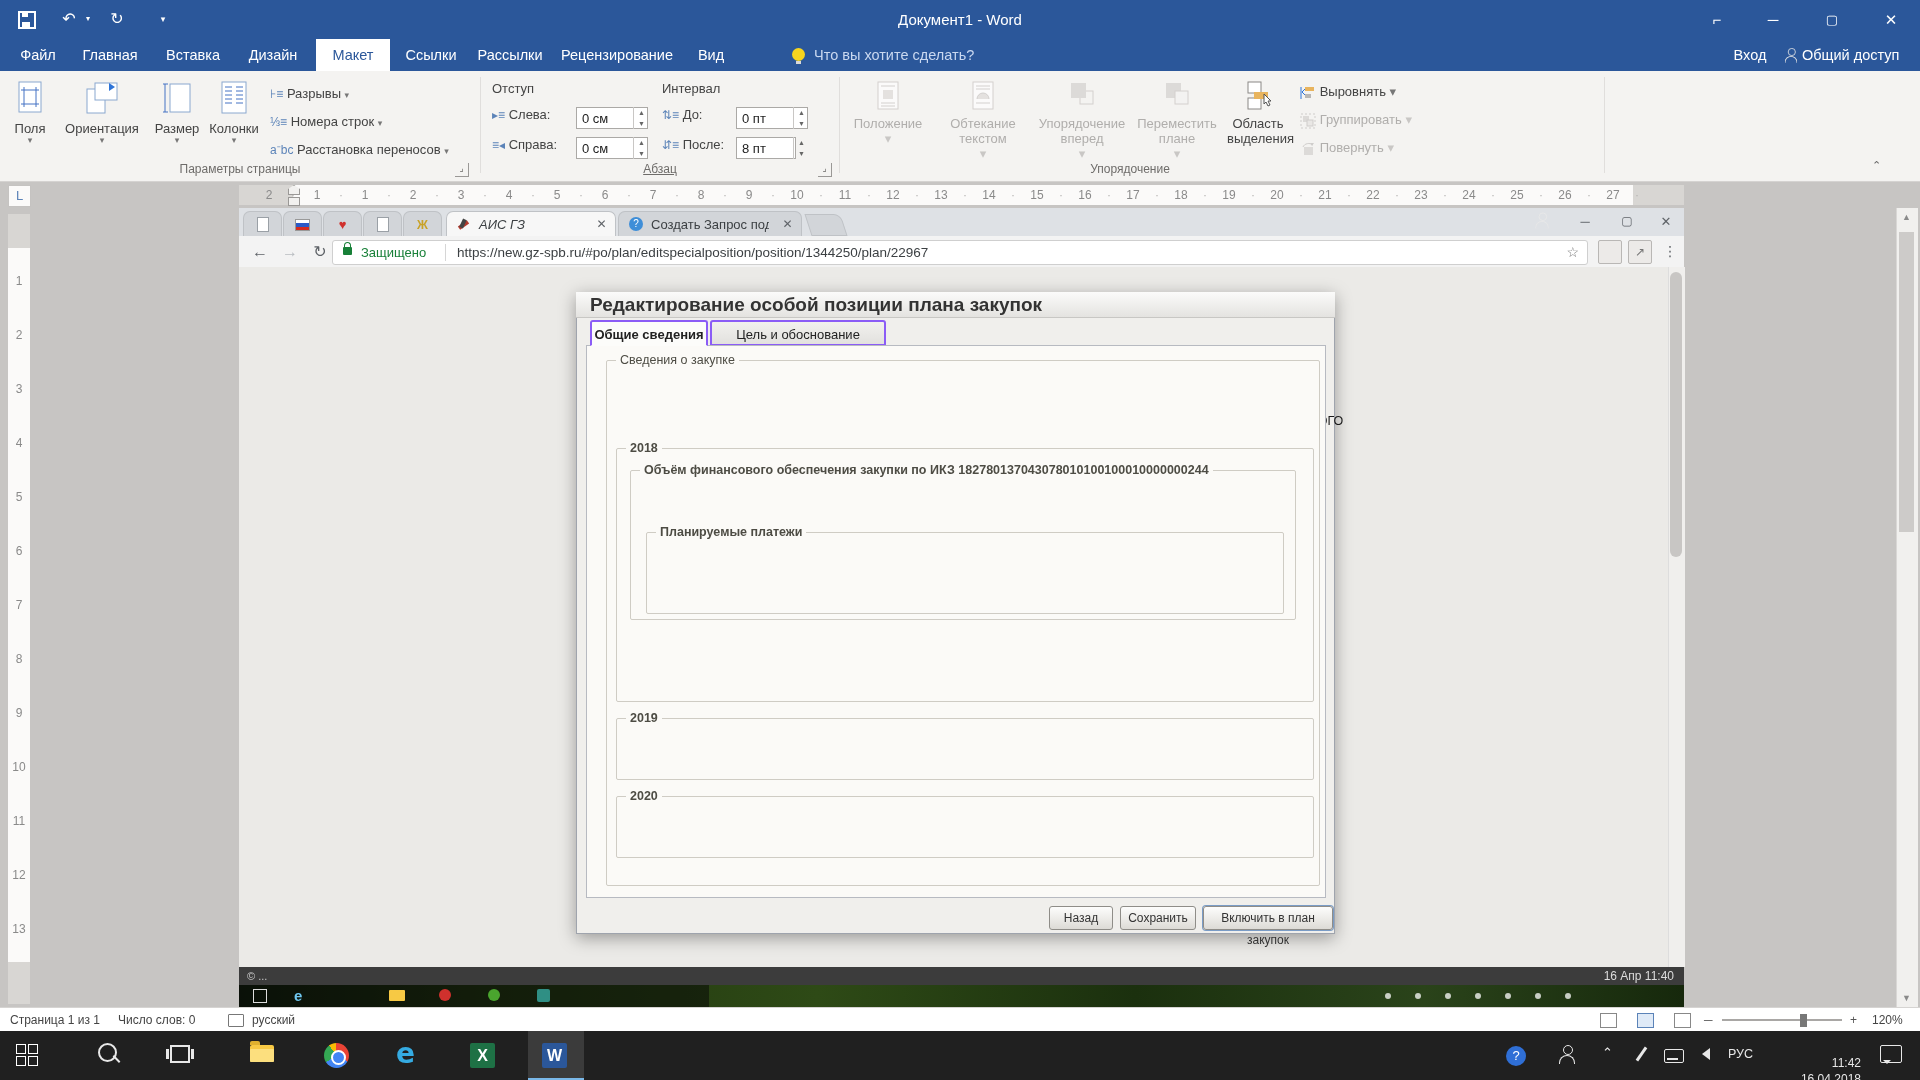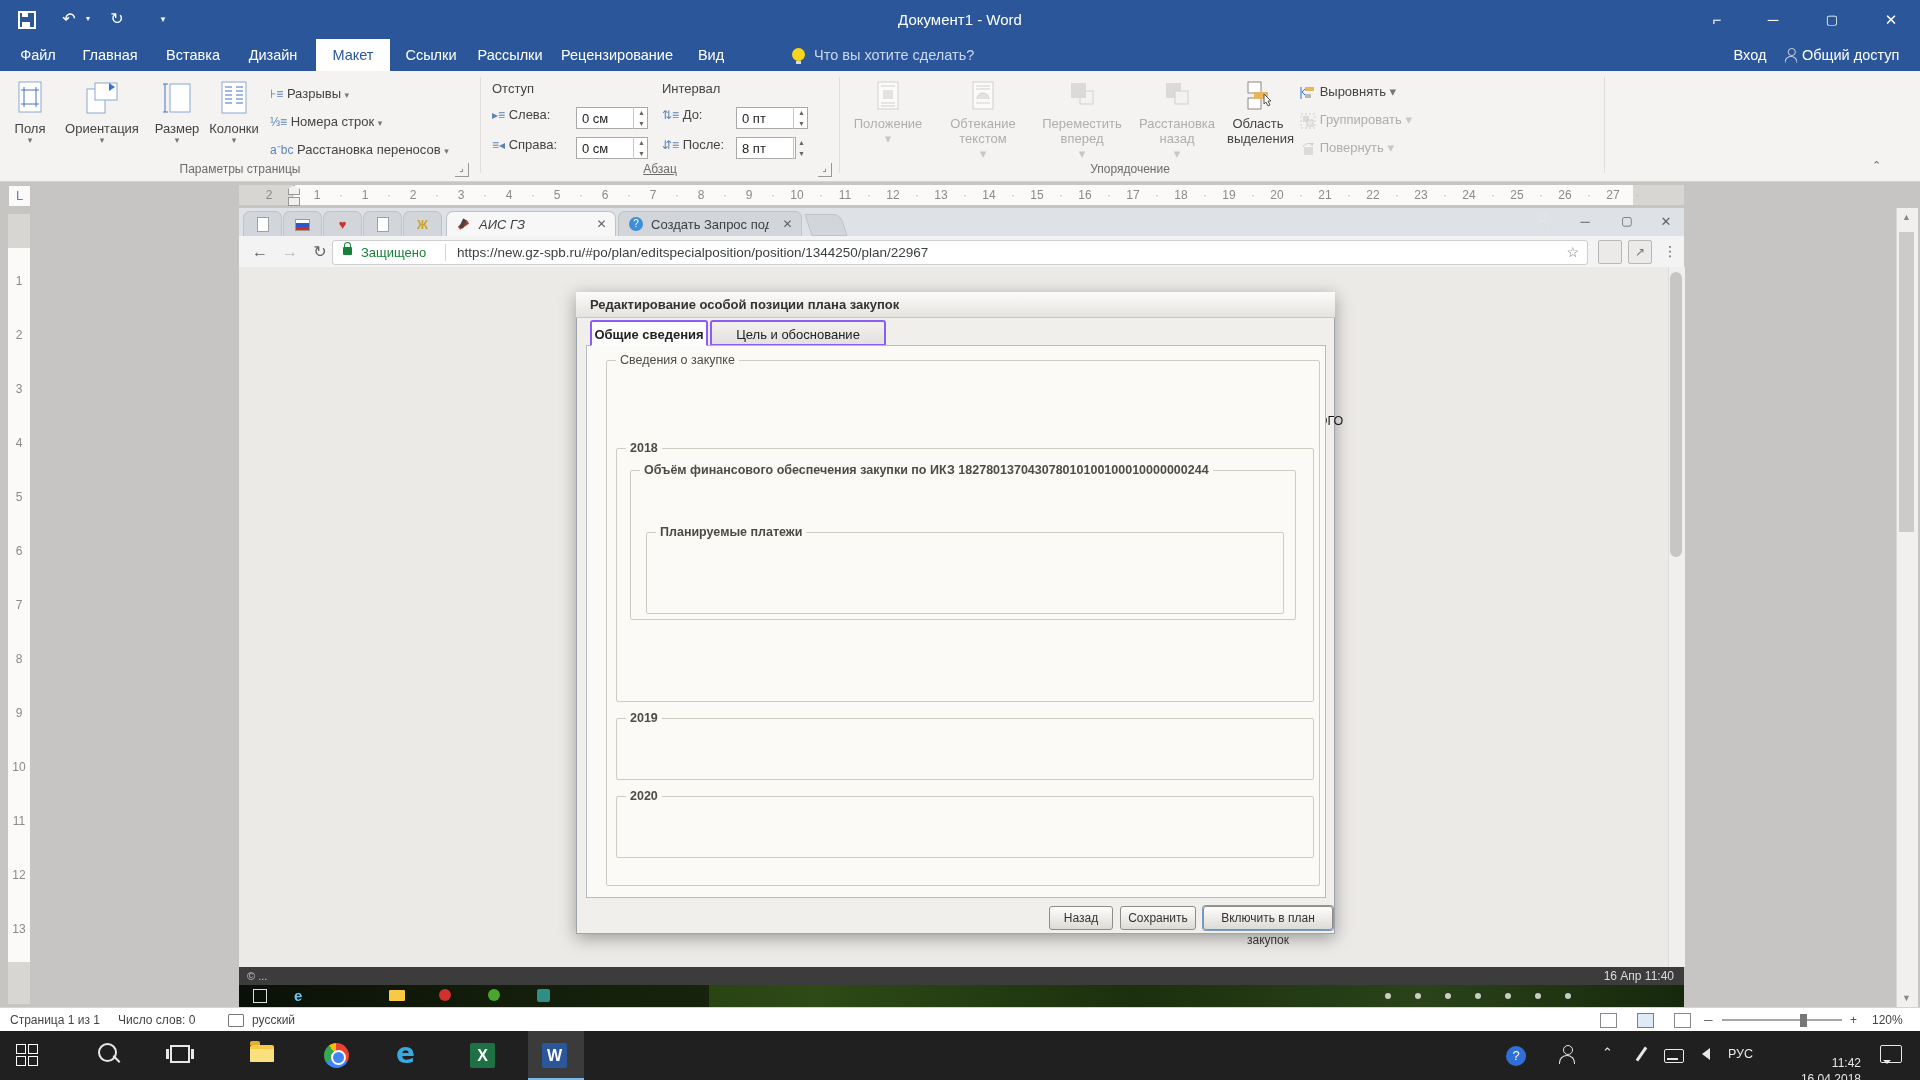--- a/index.html
+++ b/index.html
@@ -69,21 +69,21 @@
   .navic{top:3px;width:26px;height:26px;text-align:center;line-height:26px;font-size:16px;color:#5f6368;}
   .omnibox{left:332px;top:240px;width:1254px;height:23px;background:#fff;border:1px solid #cfcfcf;border-radius:3px;}
   .lock{position:absolute;left:10px;top:6px;width:9px;height:8px;background:#188038;border-radius:1px;}
   .lock:before{content:"";position:absolute;left:1px;top:-5px;width:5px;height:5px;border:1.5px solid #188038;border-bottom:none;border-radius:4px 4px 0 0;}
   .urlsep{position:absolute;left:112px;top:3px;width:1px;height:17px;background:#d6d6d6;}
   
   .webpage{left:239px;top:267px;width:1445px;height:700px;background:#ebeae7;}
   .pg-scroll{left:1668px;top:267px;width:16px;height:700px;background:#f0efed;border-left:1px solid #ddd;}
   .pg-thumb{left:1670px;top:272px;width:12px;height:285px;background:#c8c6c4;border-radius:6px;}
   .modal{left:576px;top:292px;width:759px;height:642px;background:#f0efec;border:1px solid #9fa4ad;box-shadow:0 4px 16px rgba(0,0,0,.35);box-sizing:border-box;}
-  .modal-title{left:576px;top:292px;width:759px;height:26px;background:linear-gradient(#fbfbfa,#e4e3e0);border-bottom:1px solid #c8c7c4;font-size:13px;font-weight:bold;color:#333;line-height:26px;padding-left:14px;box-sizing:border-box;}
+  .modal-title{left:576px;top:292px;width:759px;height:26px;background:linear-gradient(#fbfbfa,#e4e3e0);border-bottom:1px solid #c8c7c4;font-size:19px;font-weight:bold;color:#333;line-height:26px;padding-left:14px;box-sizing:border-box;}
   .ftab{top:320px;height:26px;font-size:13px;color:#222;text-align:center;line-height:26px;border:2px solid #8b5cf6;border-radius:3px 3px 0 0;box-sizing:border-box;}
   .ftab.active{background:#fcfcfa;font-weight:bold;border-bottom:1px solid #fcfcfa;z-index:3;}
   .ftab.idle{background:linear-gradient(#f2f1ee,#e2e1de);}
   .fpanel{left:586px;top:345px;width:740px;height:553px;background:#fbfaf7;border:1px solid #b7bac1;box-sizing:border-box;z-index:1;}
   .fs{border:1px solid #cfccc4;border-radius:2px;z-index:2;}
   .lg{position:absolute;top:-8px;left:9px;background:#fbfaf7;padding:0 4px;font-size:12.5px;color:#4d4c44;white-space:nowrap;}
   .lg.b{font-weight:bold;}
   .flabel{font-size:13px;color:#1a1a1a;white-space:nowrap;}
   .fvalue{font-size:13px;color:#1a1a1a;white-space:nowrap;}
   .req{color:#cc0000;}
@@ -276,28 +276,28 @@
             <line x1="7" y1="22" x2="21" y2="22"></line>
           </g>
         </svg>
       <div class="cap">Обтекание текстом</div><div class="car" style="color:#c9c7c5;">▾</div>
     </div>
     <div class="abs arr-item" style="left:1036px;width:92px;">
       <svg width="28" height="30" viewBox="0 0 28 30">
           <rect x="12" y="10" width="13" height="13" fill="none" stroke="#d3d0ce"></rect>
           <rect x="3" y="2" width="15" height="15" fill="#dcdad8"></rect>
         </svg>
-      <div class="cap">Переместить вперед</div><div class="car" style="color:#c9c7c5;">▾</div>
+      <div class="cap">Упорядочение вперед</div><div class="car" style="color:#c9c7c5;">▾</div>
     </div>
     <div class="abs arr-item" style="left:1131px;width:92px;">
       <svg width="28" height="30" viewBox="0 0 28 30">
           <rect x="3" y="2" width="15" height="15" fill="#dcdad8"></rect>
           <rect x="12" y="10" width="13" height="13" fill="#f3f2f1" stroke="#d3d0ce"></rect>
         </svg>
-      <div class="cap">Расстановка назад</div><div class="car" style="color:#c9c7c5;">▾</div>
+      <div class="cap">Переместить плане</div><div class="car" style="color:#c9c7c5;">▾</div>
     </div>
     <div class="abs arr-item on" style="left:1227px;width:62px;">
       <svg width="28" height="30" viewBox="0 0 28 30">
           <rect x="4" y="1" width="13" height="11" fill="#fff" stroke="#8a8886"></rect>
           <rect x="4" y="17" width="13" height="11" fill="#fff" stroke="#8a8886"></rect>
           <rect x="10" y="11" width="14" height="7" fill="#e8b45e"></rect>
           <path d="M20 13 l7 7 -3 0 2 4 -2 1 -2-4 -2 2 z" fill="#fff" stroke="#555"></path>
         </svg>
       <div class="cap">Область выделения</div>
     </div>

